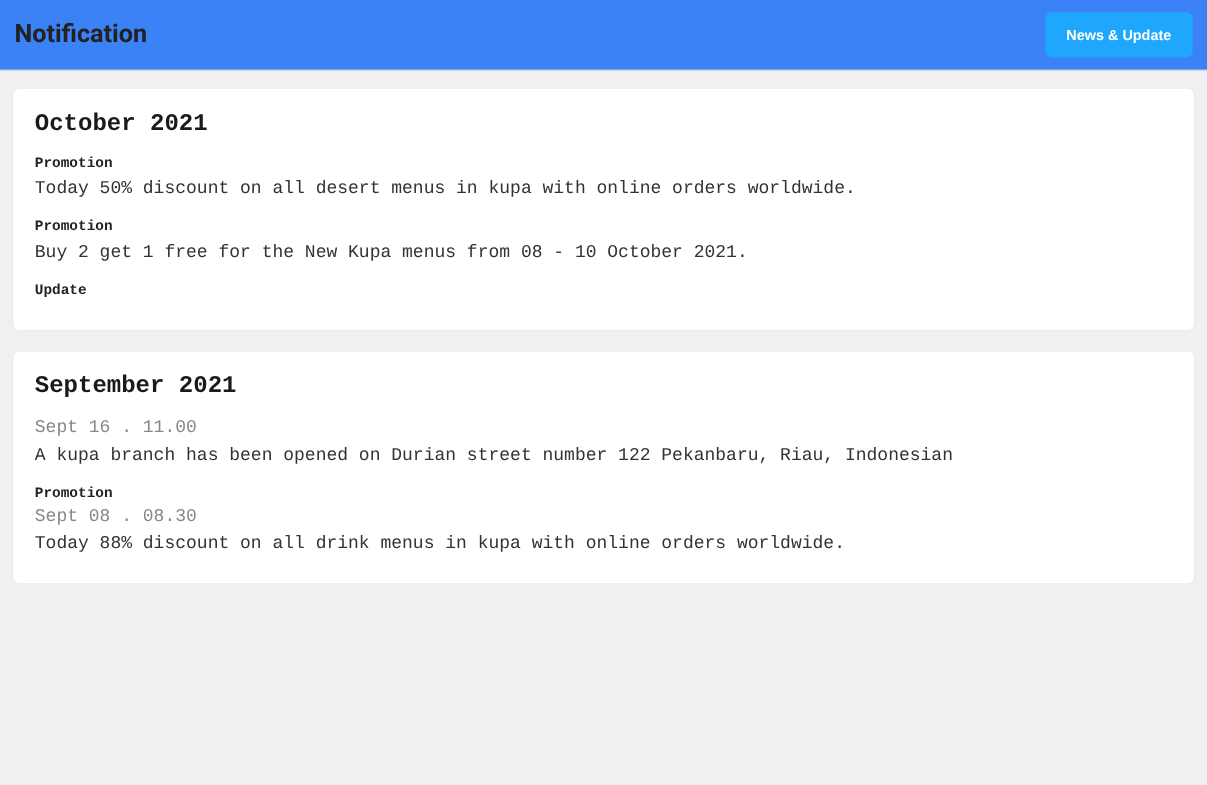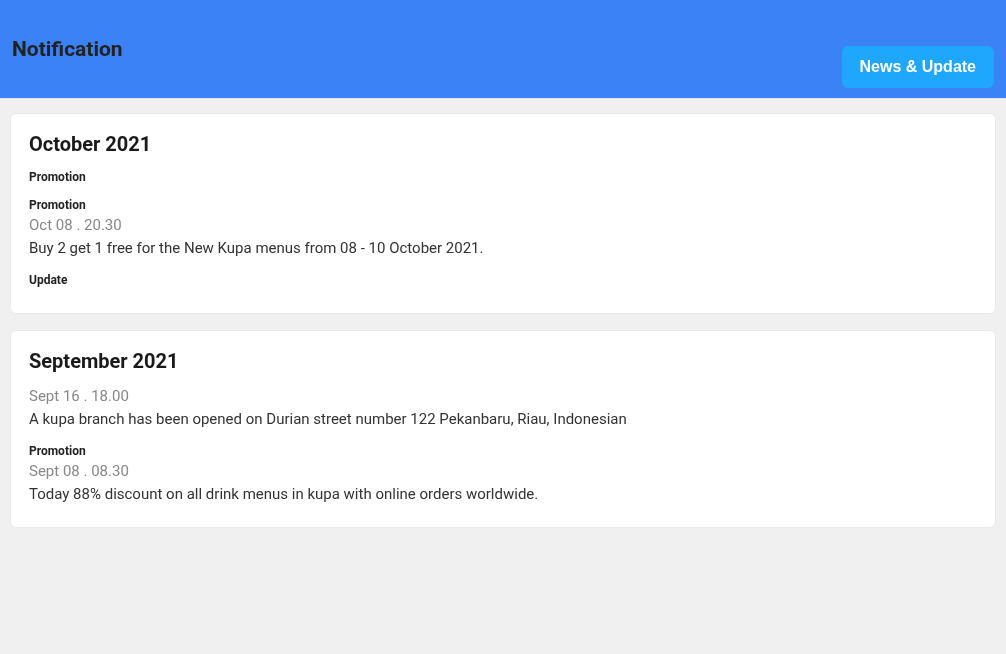--- a/index.html
+++ b/index.html
@@ -27,27 +27,27 @@
       font-size: 21px;
       font-weight: 700;
       color: #222;
     }
     .news-button {
       background: #1ea7fd;
       color: #fff;
       border: none;
       border-radius: 6px;
       padding: 12px 18px;
-      font-size: 16px;
+      font-size: 12px;
       font-weight: 600;
       cursor: pointer;
-      margin-top: 36px;
     }
     .content {
       padding: 14px 10px 24px 10px;
+      font-family: Liberation Mono, monospace;
     }
     .card {
       background: #fff;
       border: 1px solid #eaeaea;
       border-radius: 6px;
       padding: 18px 18px 22px 18px;
       margin-bottom: 16px;
     }
     .group-title {
       font-size: 20px;
@@ -86,38 +86,38 @@
   <button class="news-button">News &amp; Update</button>
 </div>
 
 <div class="content">
 
   <div class="card">
     <h2 class="group-title">October 2021</h2>
 
     <div class="item">
       <div class="item-title">Promotion</div>
+      <div class="item-body">Today 50% discount on all desert menus in kupa with online orders worldwide.</div>
     </div>
 
     <div class="item">
       <div class="item-title">Promotion</div>
-      <div class="item-date">Oct 08 . 20.30</div>
       <div class="item-body">Buy 2 get 1 free for the New Kupa menus from 08 - 10 October 2021.</div>
     </div>
 
     <div class="item">
       <div class="item-title">Update</div>
     </div>
   </div>
 
   <div class="card">
     <h2 class="group-title">September 2021</h2>
 
     <div class="item">
-      <div class="item-date">Sept 16 . 18.00</div>
+      <div class="item-date">Sept 16 . 11.00</div>
       <div class="item-body">A kupa branch has been opened on Durian street number 122 Pekanbaru, Riau, Indonesian</div>
     </div>
 
     <div class="item">
       <div class="item-title">Promotion</div>
       <div class="item-date">Sept 08 . 08.30</div>
       <div class="item-body">Today 88% discount on all drink menus in kupa with online orders worldwide.</div>
     </div>
   </div>
 

